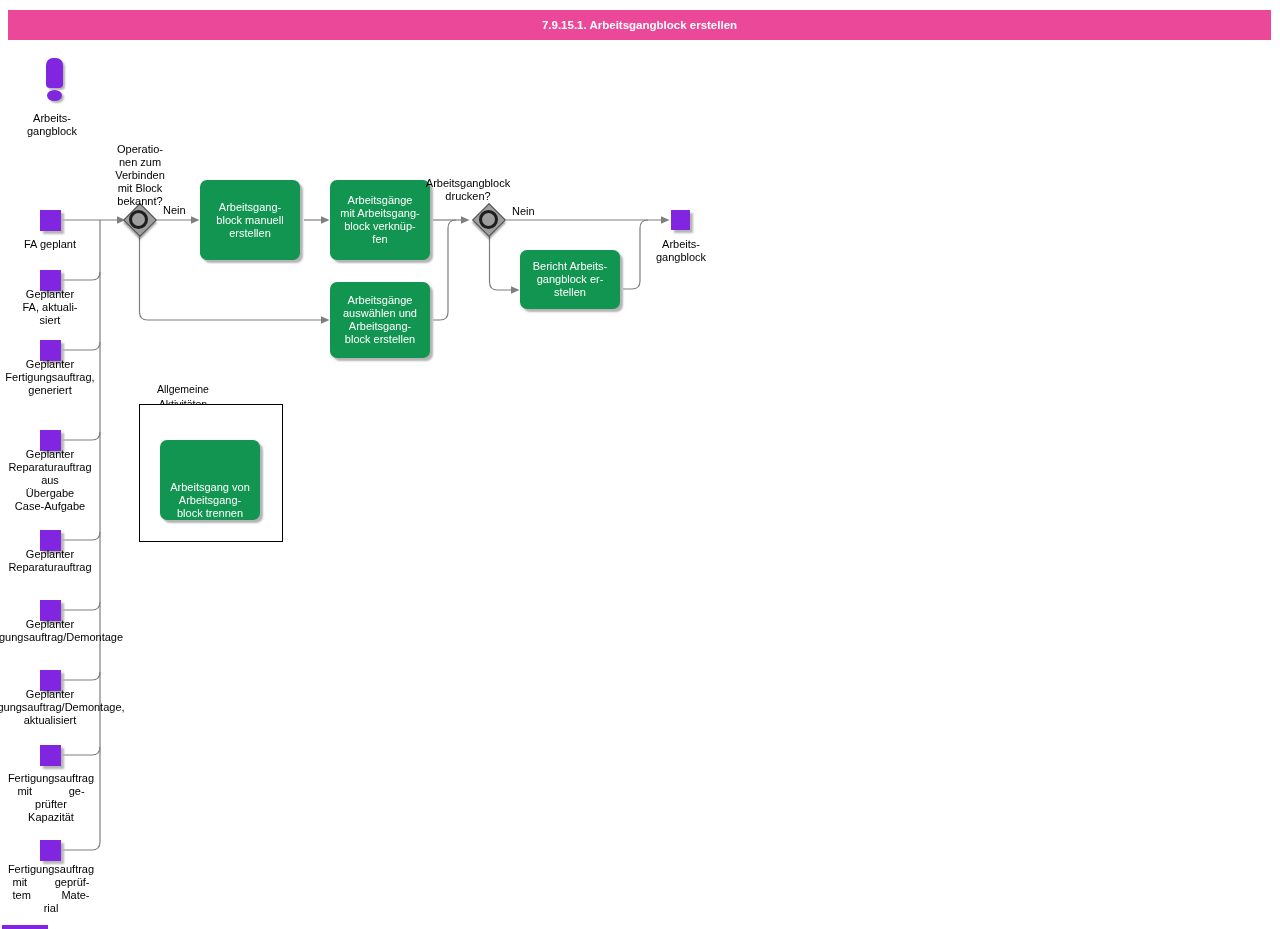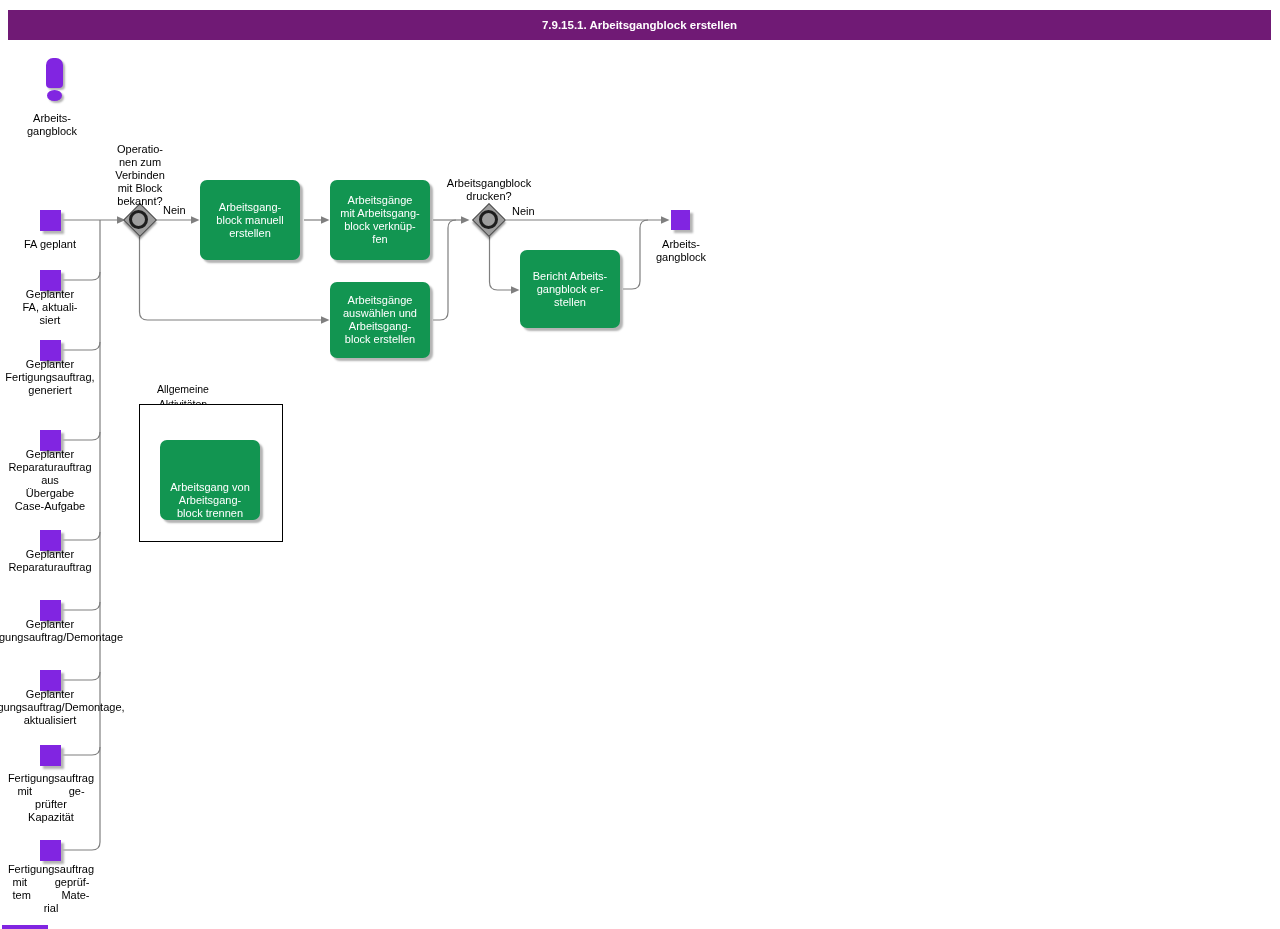--- a/index.html
+++ b/index.html
@@ -1,20 +1,20 @@
 <!DOCTYPE html>
 <html><head>
 <meta charset="utf-8">
 <style>
   html,body{margin:0;padding:0;background:#fff;}
   #canvas{position:relative;width:1280px;height:929px;overflow:hidden;background:#fff;
           font-family:"Liberation Sans",sans-serif;color:#000;}
   .pre{white-space:pre-line;}
   
-  #titlebar{position:absolute;left:8px;top:10px;width:1263px;height:30px;background:#701a75;
+  #titlebar{position:absolute;left:8px;top:10px;width:1263px;height:30px;background:#ec4899;
             color:#fff;font-weight:bold;font-size:11.5px;display:flex;align-items:center;justify-content:center;}
   
   #wires{position:absolute;left:0;top:0;z-index:1;}
   
   .event{position:absolute;width:21px;height:21px;background:#8125E1;box-shadow:3px 3px 2px #b4b4b4;z-index:2;}
   .activity{position:absolute;width:100px;background:#129551;border-radius:7px;box-shadow:3px 3px 2px #b4b4b4;
             color:#fff;font-size:11px;line-height:13px;display:flex;align-items:center;justify-content:center;
             text-align:center;z-index:2;}
   .gw{position:absolute;width:22px;height:22px;background:#9E9E9E;border:1px solid #4f4f4f;
       transform:rotate(45deg);box-shadow:2px 2px 2px rgba(0,0,0,.35);z-index:2;}
@@ -83,21 +83,21 @@
 
   <div class="lbl pre" style="left:70px;top:143px;width:140px;">Operatio-
 nen zum
 Verbinden
 mit Block
 bekannt?</div>
   <div class="gw" style="left:128px;top:208px;"></div>
   <div class="gw-ring" style="left:129px;top:210px;"></div>
   <div class="lbl" style="left:163px;top:204px;width:40px;text-align:left;">Nein</div>
 
-  <div class="lbl pre" style="left:419px;top:177px;width:140px;">Arbeitsgangblock
+  <div class="lbl pre" style="left:398px;top:177px;width:140px;">Arbeitsgangblock
 drucken?</div>
   <div class="gw" style="left:477px;top:208px;"></div>
   <div class="gw-ring" style="left:479px;top:210px;"></div>
   <div class="lbl" style="left:512px;top:205px;width:40px;text-align:left;">Nein</div>
 
   <div class="activity" style="left:200px;top:180px;height:80px;">
     <span class="pre">Arbeitsgang-
 block manuell
 erstellen</span>
   </div>
@@ -106,21 +106,21 @@
 mit Arbeitsgang-
 block verknüp-
 fen</span>
   </div>
   <div class="activity" style="left:330px;top:282px;height:76px;">
     <span class="pre">Arbeitsgänge
 auswählen und
 Arbeitsgang-
 block erstellen</span>
   </div>
-  <div class="activity" style="left:520px;top:250px;height:78px;text-align:center;">
+  <div class="activity" style="left:520px;top:250px;height:59px;text-align:center;">
     <span class="pre">Bericht Arbeits-
 gangblock er-
 stellen</span>
   </div>
   <div class="activity" style="left:160px;top:440px;height:80px;align-items:flex-end;">
     <span class="pre">Arbeitsgang von
 Arbeitsgang-
 block trennen</span>
   </div>
 

